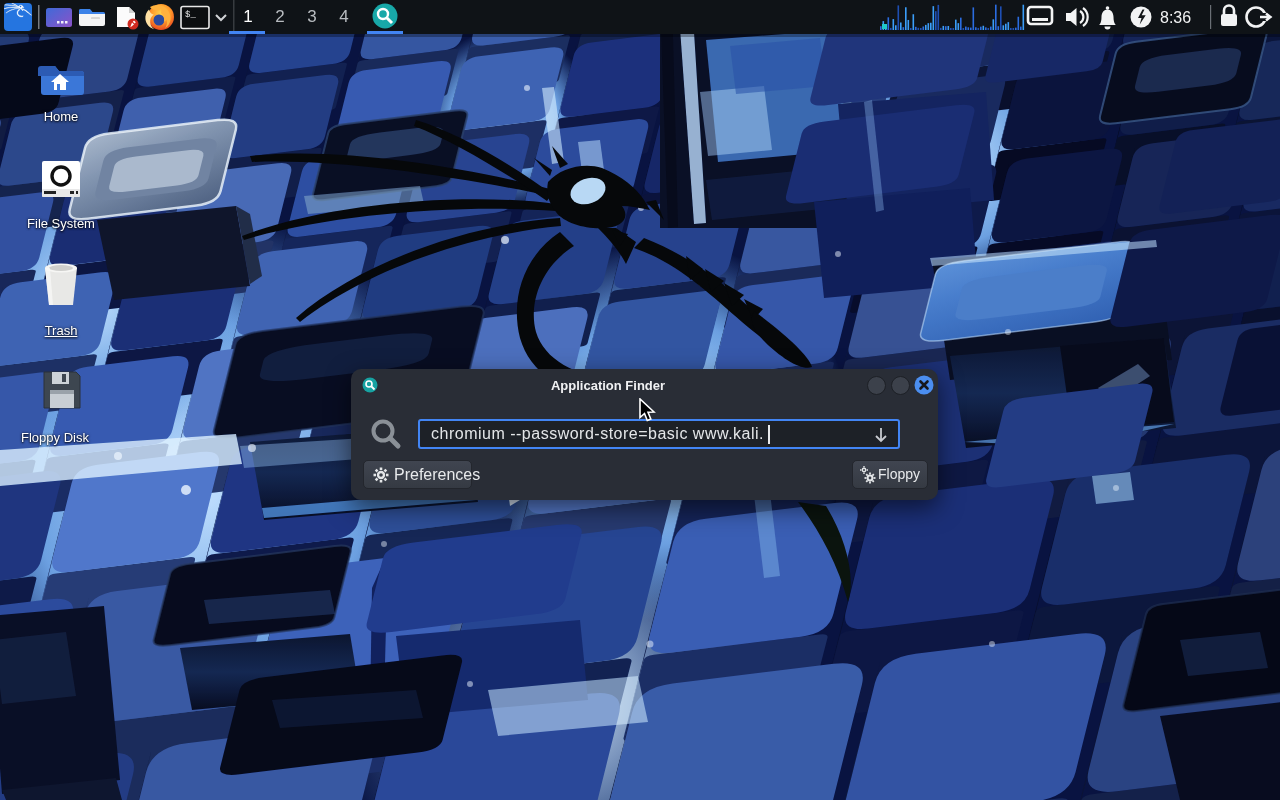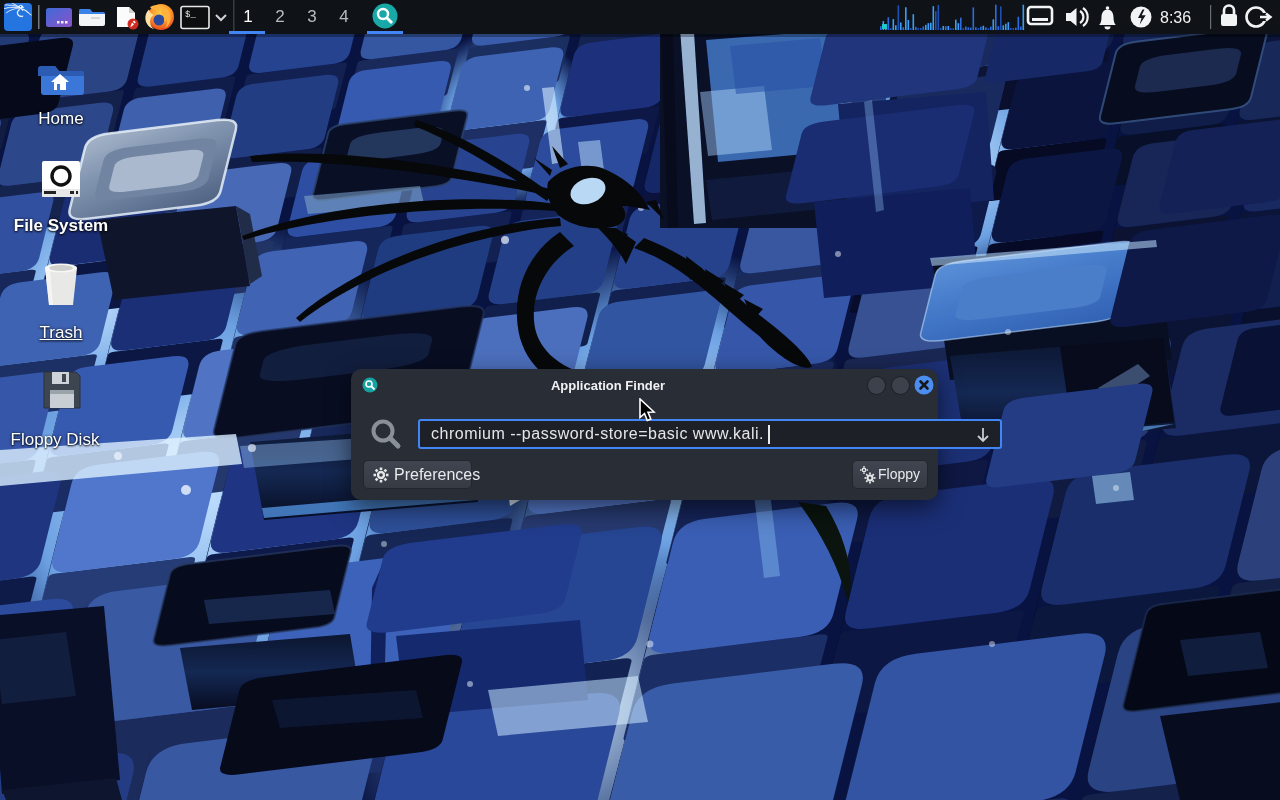--- a/index.html
+++ b/index.html
@@ -1,21 +1,21 @@
 <!DOCTYPE html>
 <html><head><meta charset="utf-8"><style>
 html,body{margin:0;padding:0;width:1280px;height:800px;overflow:hidden;background:#0c1631;font-family:"Liberation Sans",sans-serif;}
 #desk{position:relative;width:1280px;height:800px;overflow:hidden;}
-.lbl{position:absolute;color:#fff;font-size:17px;text-align:left;text-shadow:0 1px 2px rgba(0,0,0,.9),0 0 3px rgba(0,0,0,.7);transform:translateX(-50%);white-space:nowrap;}
+.lbl{position:absolute;color:#fff;font-size:13px;text-align:left;text-shadow:0 1px 2px rgba(0,0,0,.9),0 0 3px rgba(0,0,0,.7);transform:translateX(-50%);white-space:nowrap;}
 #panel{position:absolute;left:0;top:0;width:1280px;height:34px;background:#0f1317;z-index:50;}
 .psep{position:absolute;top:5px;width:1px;height:24px;background:#6a6f75;}
 .wsnum{position:absolute;top:0;height:34px;line-height:34px;font-size:17px;color:#b8bcc0;text-align:center;width:30px;z-index:52;}
 #dlg{position:absolute;left:351px;top:369px;width:587px;height:131px;background:#292d36;border-radius:10px;box-shadow:0 8px 24px rgba(0,0,0,.55);z-index:40;}
 .wbtn{position:absolute;top:376px;width:17px;height:17px;border-radius:50%;background:#3c414b;border:1px solid #1d2026;z-index:41;}
-#inp{position:absolute;left:418px;top:419px;width:584px;height:30px;background:#1d2127;border:2px solid #4285f4;border-radius:3px;box-sizing:border-box;z-index:41;}
+#inp{position:absolute;left:418px;top:419px;width:482px;height:30px;background:#1d2127;border:2px solid #4285f4;border-radius:3px;box-sizing:border-box;z-index:41;}
 #inp .txt{position:absolute;left:11px;top:4px;font-size:16px;letter-spacing:0.5px;color:#e4e6e8;white-space:pre;}
 .btn{position:absolute;background:#3a3f49;border:1px solid #23262d;border-radius:5px;color:#e8eaec;font-size:14px;z-index:41;box-sizing:border-box;background:linear-gradient(#404550,#353a43);}
 </style></head><body>
 <div id="desk">
 <svg xmlns="http://www.w3.org/2000/svg" width="1280" height="800" viewBox="0 0 1280 800" style="position:absolute;left:0;top:0">
       <defs>
 <radialGradient id="g1" cx="0.5" cy="0.5" r="0.5">
           <stop offset="0" stop-color="#cfe4ff"></stop>
           <stop offset="0.6" stop-color="#7fa8dd"></stop>
           <stop offset="1" stop-color="#7fa8dd" stop-opacity="0"></stop>
@@ -452,21 +452,21 @@
         <path d="M705,269 L711,292 L724,281 Z"></path>
         <path d="M724,283 L732,306 L744,295 Z"></path>
         <path d="M744,299 L753,320 L763,309 Z"></path>
         <path d="M754,311 C786,335 808,355 812,367 C802,371 782,359 764,341 C753,330 749,320 754,311 Z"></path>
       </g>
       <ellipse cx="588" cy="191" rx="18" ry="12.5" transform="rotate(-20 588 191)" fill="#b8d8f4"></ellipse>
       <path d="M798,502 C818,528 838,564 848,602 C856,578 846,538 826,506 Z" fill="#0b140e"></path>
       <rect x="0" y="34" width="1280" height="3" fill="#000" opacity="0.30"></rect>
     </svg>
 <div class="lbl" style="left:61px;top:109px;">Home</div>
-<div class="lbl" style="left:61px;top:216px;font-weight:bold;">File System</div>
+<div class="lbl" style="left:61px;top:216px;">File System</div>
 <div class="lbl" style="left:61px;top:323px;text-decoration:underline;">Trash</div>
 <div class="lbl" style="left:55px;top:430px;">Floppy Disk</div>
 <svg width="1280" height="800" viewBox="0 0 1280 800" style="position:absolute;left:0;top:0;z-index:5" xmlns="http://www.w3.org/2000/svg">
 
 <g>
 <path d="M41,66 h14 l4,5 h22 a3,3 0 0 1 3,3 v18 a3,3 0 0 1 -3,3 h-37 a3,3 0 0 1 -3,-3 v-23 a3,3 0 0 1 3,-3 Z" fill="#3b77d8"></path>
 <path d="M41,66 h14 l4,5 h22 a3,3 0 0 1 3,3 v2 h-46 v-7 a3,3 0 0 1 3,-3 Z" fill="#2c5bb4"></path>
 <g fill="#fff">
           <path d="M60,74 l-9,8 h3 v8 h12 v-8 h3 Z"></path>
           <rect x="57" y="84" width="3" height="6" fill="#3b77d8"></rect>

